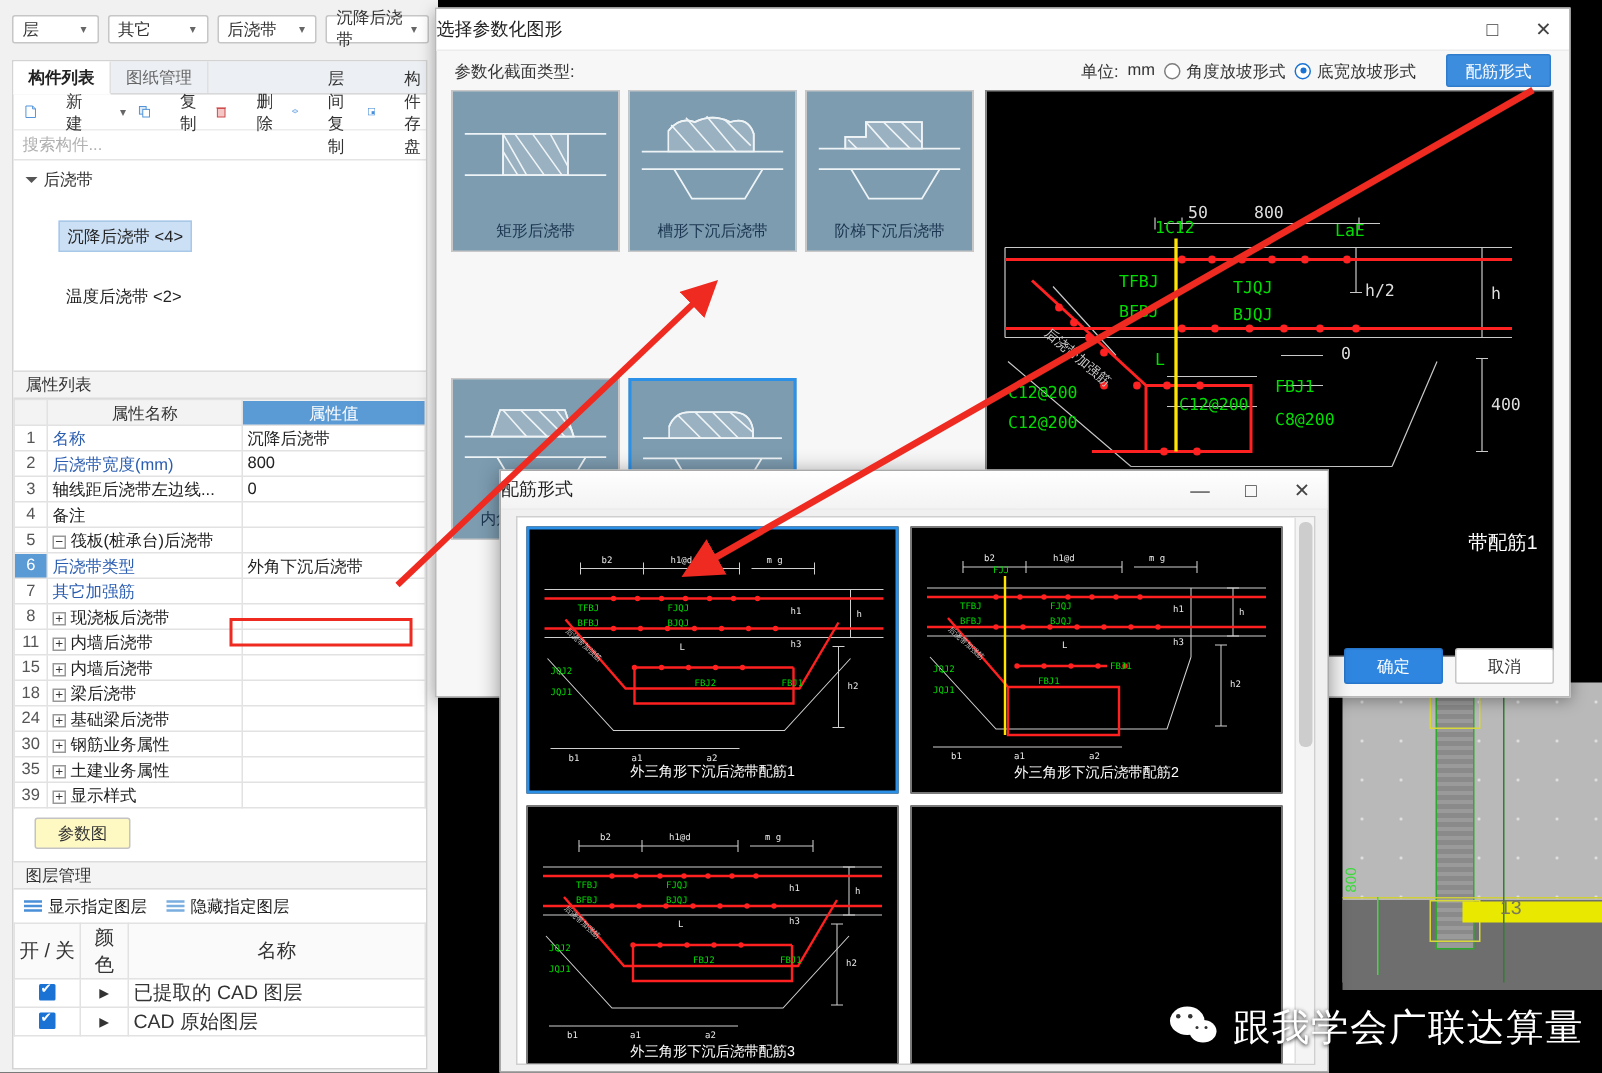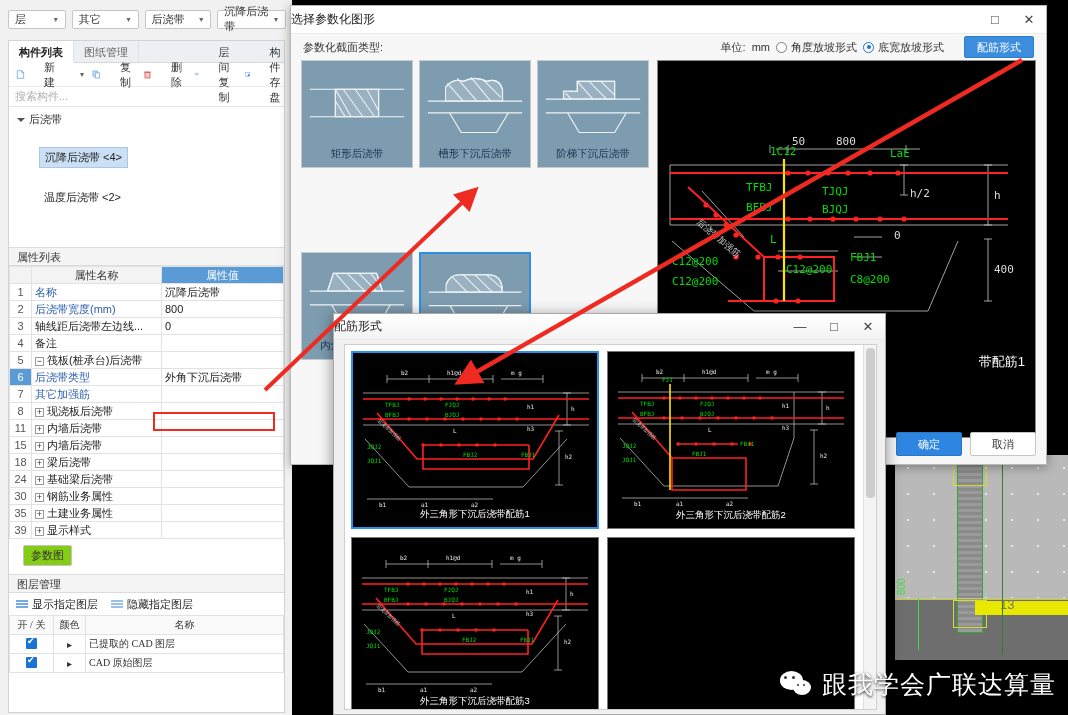--- a/index.html
+++ b/index.html
@@ -118,28 +118,28 @@
   .expander { display:inline-block; width:9px; height:9px; border:1px solid #999; line-height:7px; text-align:center; font-size:9px; margin-right:3px; color:#333; background:#fff; }
   .indent1 { padding-left:12px; }
   .indent2 { padding-left:22px; }
 
   #redbox {
     position:absolute; left:144px; top:371px; width:122px; height:19px;
     border:2px solid #ee2a21; z-index:30; pointer-events:none;
   }
 
   .btn-param {
-    margin:6px 0 0 14px; width:49px; height:21px; background:#84cc16;
+    margin:6px 0 0 14px; width:64px; height:21px; background:#fef9c3;
     border:1px solid #c3c3c3; border-radius:2px; font-size:11px;
     display:flex; align-items:center; justify-content:center; color:#333;
   }
 
   .layer-tool { display:flex; gap:12px; align-items:center; height:22px; padding-left:6px; font-size:11px; }
   .layer-ico { width:14px; height:12px; display:inline-block; margin-right:3px; vertical-align:-2px; }
-  table.layers { width:100%; border-collapse:collapse; font-size:10px; table-layout:fixed;font-family:Liberation Serif, serif; }
+  table.layers { width:100%; border-collapse:collapse; font-size:13px; table-layout:fixed; }
   table.layers th, table.layers td { border:1px solid #e2e2e2; height:19px; padding:0 3px; text-align:center; color:#333; }
   table.layers th { background:#fafafa; font-weight:normal; }
   .cb { width:11px; height:11px; background:#1a73d4; display:inline-block; position:relative; border-radius:1px; }
   .cb:after { content:"✔"; color:#fff; font-size:9px; position:absolute; left:1px; top:-2px; }
 
   
   #dlg-param {
     position:absolute; left:290px; top:5px; width:757px; height:460px;
     background:#f7f7f7; border:1px solid #b9b9b9; z-index:20;
     box-shadow:0 2px 10px rgba(0,0,0,.35);

